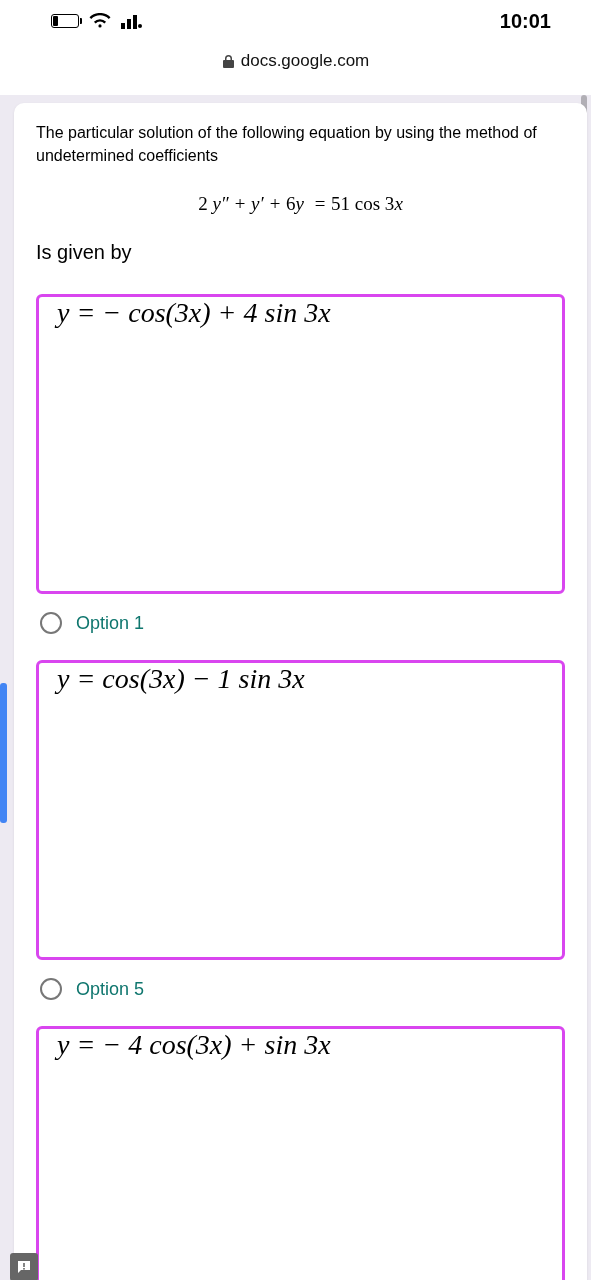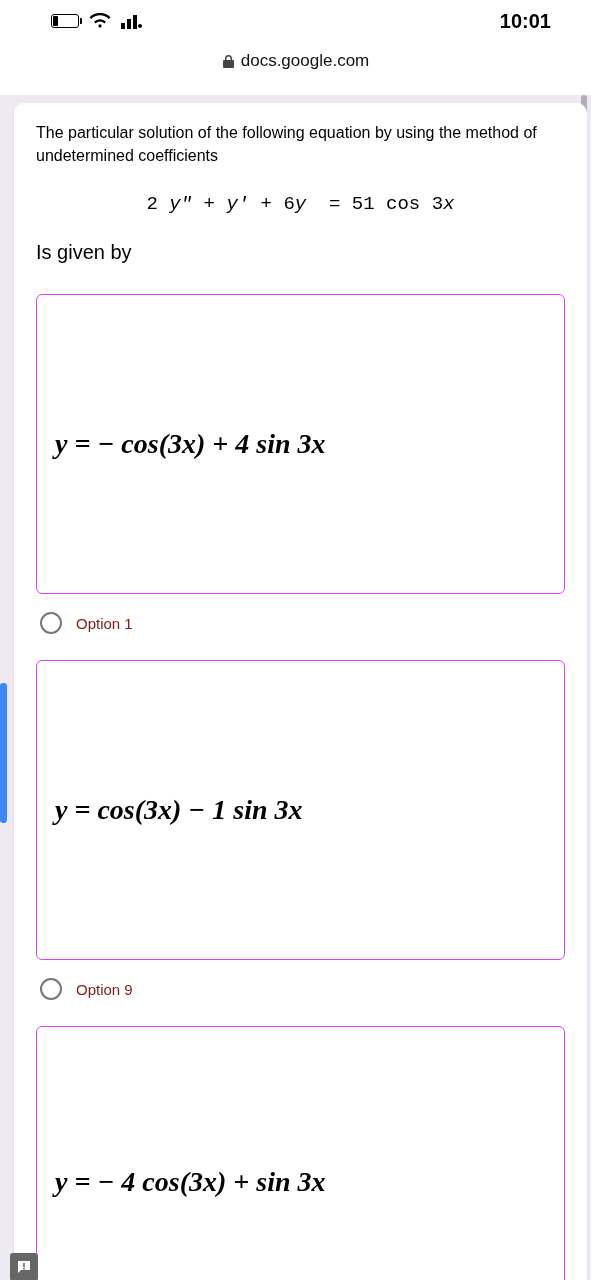--- a/index.html
+++ b/index.html
@@ -11,27 +11,27 @@
   .battery-fill { position: absolute; left: 1px; top: 1px; bottom: 1px; width: 20%; background: #000; border-radius: 1px; }
   .wifi-icon svg, .signal-icon svg { display: block; }
   .addr-bar { height: 38px; display: flex; align-items: center; justify-content: center; gap: 6px; font-size: 17px; color: #111; }
   .lock-icon svg { display: block; }
   .page-bg { background: #edeaf2; height: calc(1280px - 42px - 38px); position: relative; padding: 8px 4px 0 14px; margin-top: 15px; }
   .scroll-track { position: absolute; right: 4px; top: 0; width: 8px; height: 100%; }
   .scroll-thumb { position: absolute; right: 0; top: 0; width: 6px; height: 80px; background: rgba(0,0,0,.25); border-radius: 3px; }
   .card { background: #fff; border-radius: 10px; padding: 18px 22px 22px 22px; min-height: 100%; box-shadow: 0 1px 3px rgba(0,0,0,.08); position: relative; }
   .card-accent { position: absolute; left: -14px; top: 580px; width: 7px; height: 140px; background: #4285f4; border-radius: 3px; }
   .q-text { font-size: 16px; line-height: 1.45; color: #000; margin-bottom: 26px; }
-  .q-eq { text-align: center; font-family: Liberation Mono, monospace; font-size: 19px; margin: 10px 0 26px 0; font-style: italic; }
+  .q-eq { text-align: center; font-family: Liberation Serif, serif; font-size: 19px; margin: 10px 0 26px 0; font-style: italic; }
   .q-sub { font-size: 20px; margin-bottom: 30px; }
-  .opt-img { border: 1px solid #d946ef; border-radius: 6px; height: 300px; display: flex; align-items: center; padding: 0 18px; margin-bottom: 18px; font-family: "Cambria Math","Times New Roman",serif; font-size: 28px; font-weight: 700; font-style: italic; }
+  .opt-img { border: 3px solid #d946ef; border-radius: 6px; height: 300px; display: flex; padding: 0 18px; margin-bottom: 18px; font-family: "Cambria Math","Times New Roman",serif; font-size: 28px; font-weight: 400; font-style: italic; }
   .opt-img.short { height: 311px; }
   .opt-row { display: flex; align-items: center; gap: 14px; margin-bottom: 26px; padding-left: 4px; }
   .radio { width: 22px; height: 22px; border: 2px solid #777; border-radius: 50%; flex: 0 0 22px; }
-  .opt-label { font-size: 15px; color: #7f1d1d; }
+  .opt-label { font-size: 18px; color: #0f766e; }
   .rom { font-style: normal; }
   .feedback-btn { position: absolute; left: 10px; bottom: 14px; width: 28px; height: 28px; background: #666; border-radius: 3px; display: flex; align-items: center; justify-content: center; }
   .feedback-btn svg { display: block; }
   .home-ind { position: absolute; bottom: 6px; left: 50%; transform: translateX(-50%); width: 170px; height: 6px; background: #000; border-radius: 3px; }
 </style>
 </head>
 <body>
 
 <div class="status-bar">
   <div class="status-left">
@@ -84,21 +84,21 @@
     <div class="opt-row">
       <span class="radio"></span>
       <span class="opt-label">Option 1</span>
     </div>
 
     <div class="opt-img">
       <span>y = cos(3x) − 1  sin 3x</span>
     </div>
     <div class="opt-row">
       <span class="radio"></span>
-      <span class="opt-label">Option 9</span>
+      <span class="opt-label">Option 5</span>
     </div>
 
     <div class="opt-img short">
       <span>y =  − 4 cos(3x) +  sin 3x</span>
     </div>
   </div>
 
   <div class="feedback-btn">
     <svg width="16" height="16" viewBox="0 0 16 16">
         <path d="M2 2h12v9H5l-3 3V2z" fill="#fff"></path>

